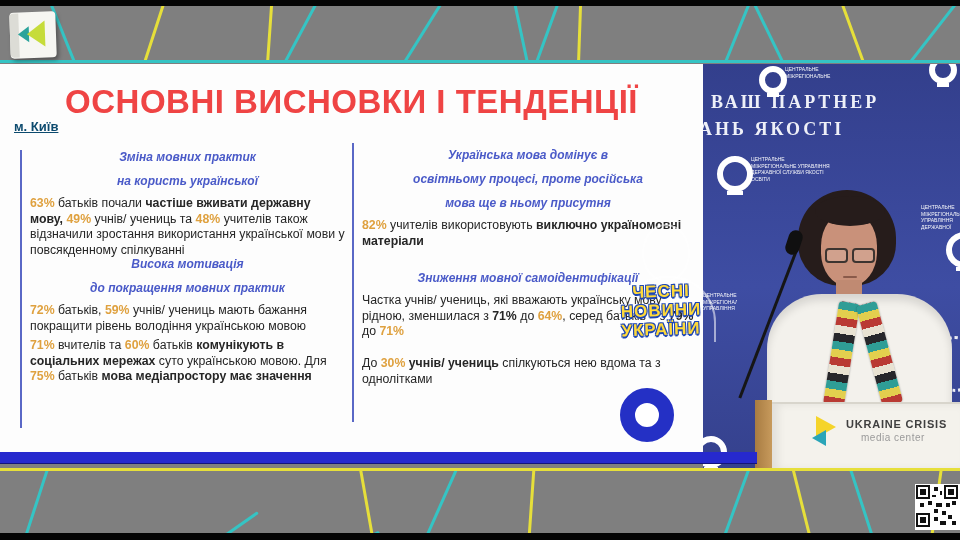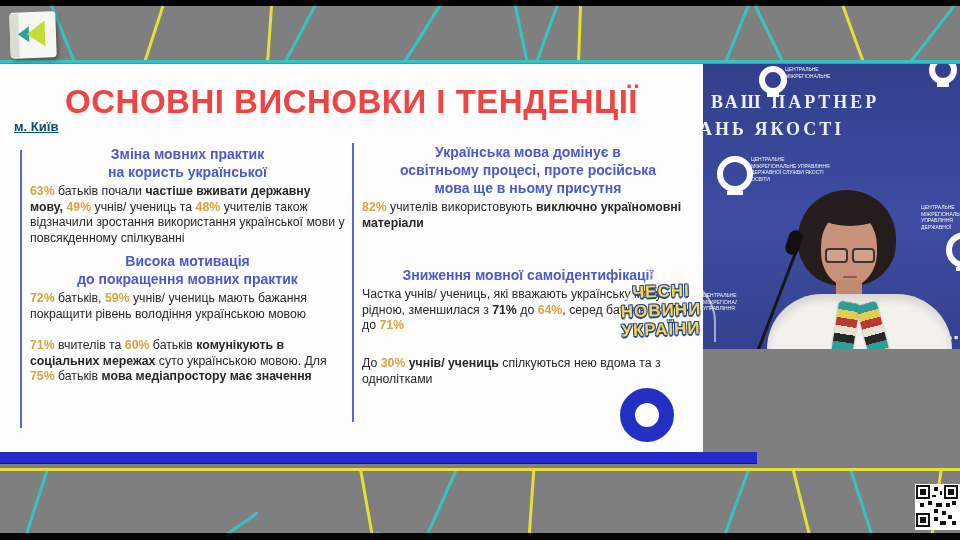--- a/index.html
+++ b/index.html
@@ -22,32 +22,32 @@
   .tri{width:0;height:0;position:absolute;}
 
   
   #slide{left:0;top:64px;width:703px;height:388px;background:#fdfdfd;}
   #slide-title{left:0;top:10px;width:100%;text-align:center;font-size:33px;font-weight:700;
         color:#ef4444;letter-spacing:.5px;margin-top:9px;}
   #kyiv{left:14px;top:55px;font-size:13px;font-weight:700;color:#0c4a6e;text-decoration:underline;}
   .vrule{width:2px;background:#5a68c6;}
   .col{position:absolute;}
   .section{position:absolute;width:100%;}
-  .sec-h{color:#4a5ac8;font-weight:700;font-size:14px;line-height:18px;text-align:center;
-        white-space:pre-line;margin:0 0 3px 0;}
+  .sec-h{color:#4a5ac8;font-weight:700;font-size:12px;line-height:24px;text-align:center;
+        white-space:pre-line;margin:0 0 3px 0;font-style:italic;}
   .sec-body{font-size:12.3px;line-height:15.5px;color:#262626;}
   .sec-body p{margin:0;}
   .pct{color:#dfa13f;font-weight:700;}
   .b{font-weight:700;}
   .u{text-decoration:underline;}
   .slide-ring{left:620px;top:324px;width:24px;height:24px;border:15px solid #2430c5;
         border-radius:50%;background:#fff;}
 
   
-  #video{left:703px;top:64px;width:257px;height:285px;overflow:hidden;background:#3b4a9c;}
+  #video{left:703px;top:64px;width:257px;height:404px;overflow:hidden;background:#3b4a9c;}
   #backdrop{position:absolute;inset:0;background:linear-gradient(180deg,#333f8c 0%,#3e4da3 55%,#35418d 100%);}
   .bd-title{position:absolute;color:#eef0f8;font-family:"Liberation Serif",serif;
         font-weight:700;letter-spacing:3px;}
   .ring{position:absolute;border:6px solid #fff;border-radius:50%;}
   .ring .bar{position:absolute;left:15%;bottom:-9px;width:70%;height:4px;background:#fff;}
   .org-txt{position:absolute;color:#fff;font-size:5px;line-height:6.5px;width:80px;
         overflow:hidden;opacity:.95;}
 
   
   .hair{left:95px;top:126px;width:98px;height:96px;background:#261c1b;

